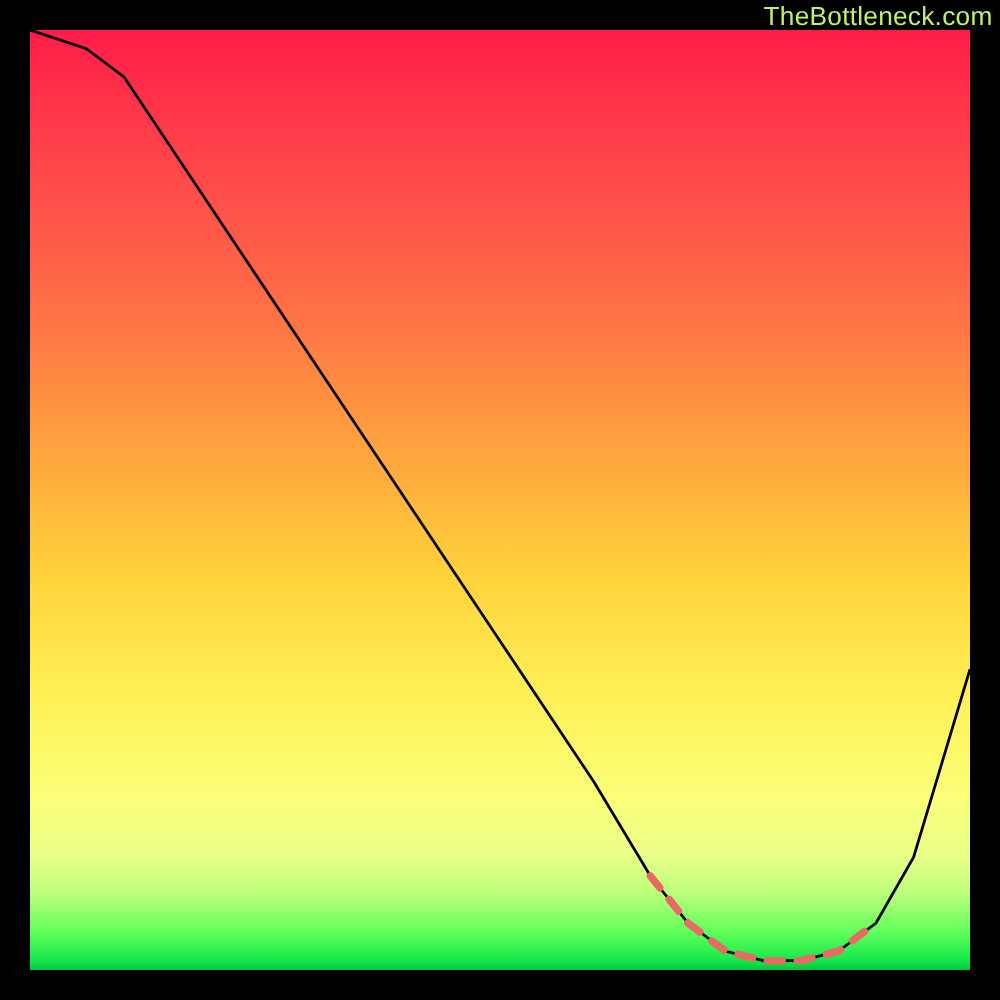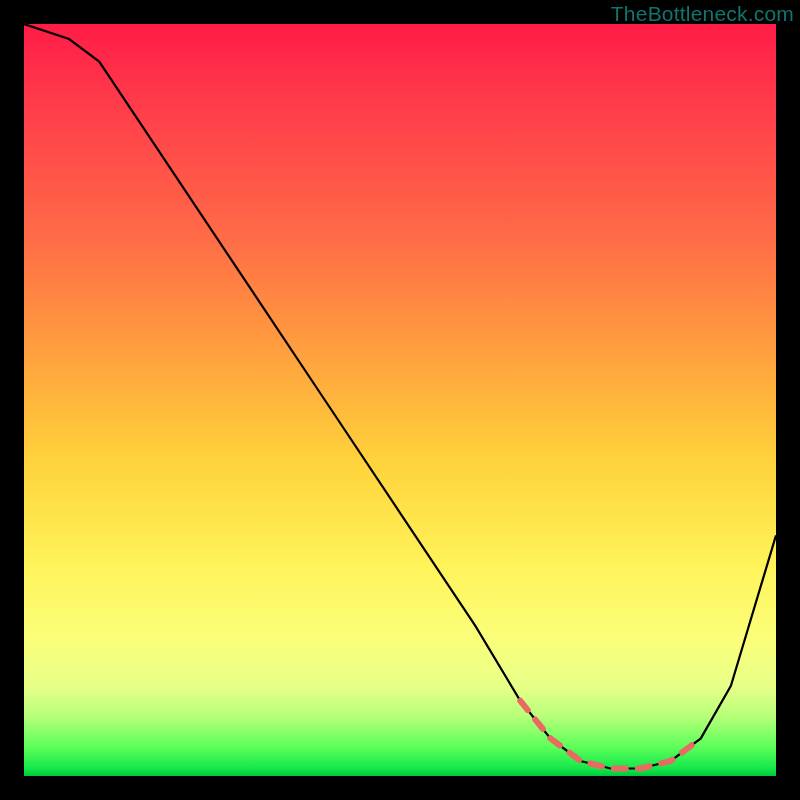--- a/index.html
+++ b/index.html
@@ -37,21 +37,21 @@
       #b8ff7a 92%,
       #5fff5a 96%,
       #14e84a 99%,
       #00c83c 100%
     );
   }
   .watermark {
     position: absolute;
     top: 2px;
     right: 6px;
-    color: #0f766e;
+    color: #bef264;
     font-size: 21px;
     font-weight: 500;
     letter-spacing: 0.2px;
     user-select: none;
   }
   svg.curve {
     position: absolute;
     left: 0;
     top: 0;
     width: 752px;

